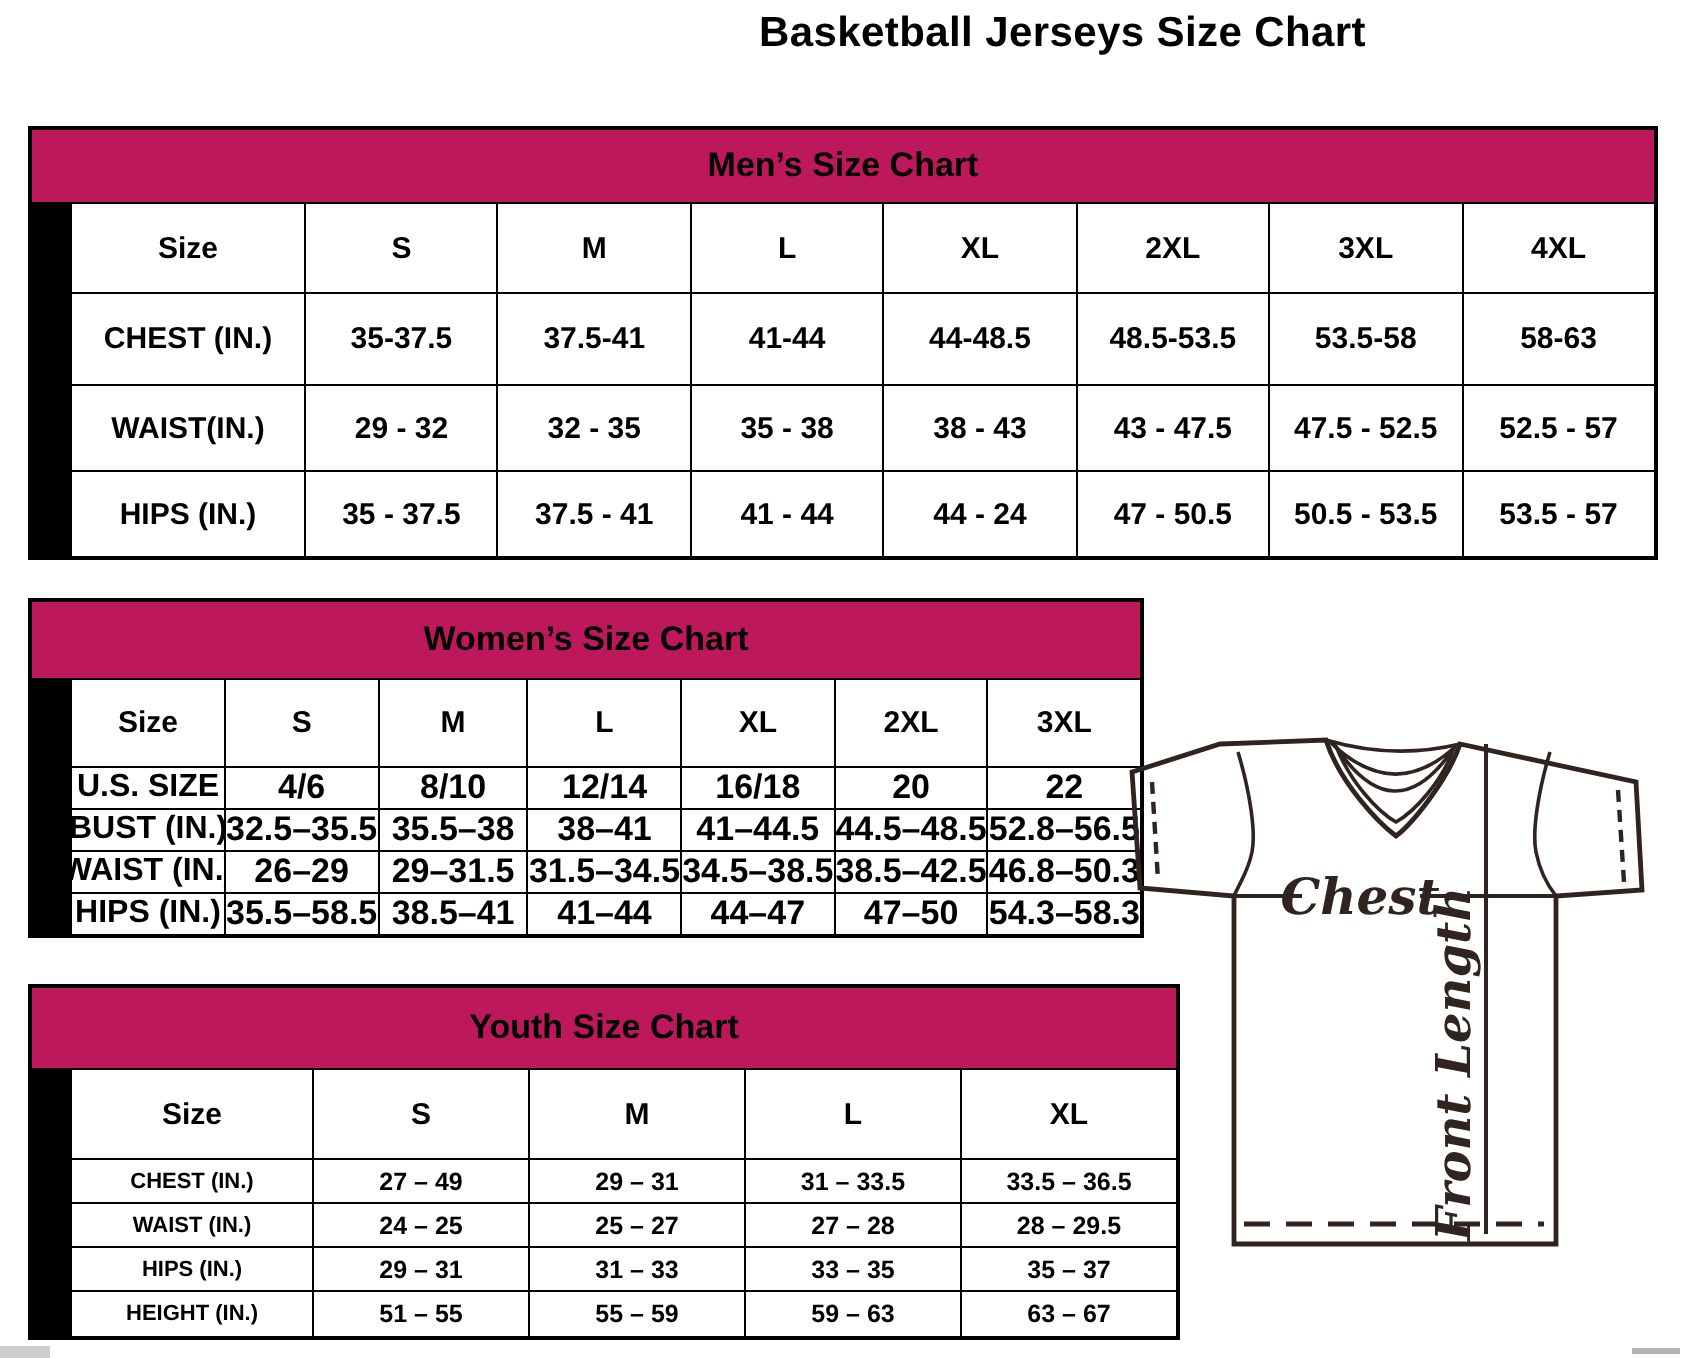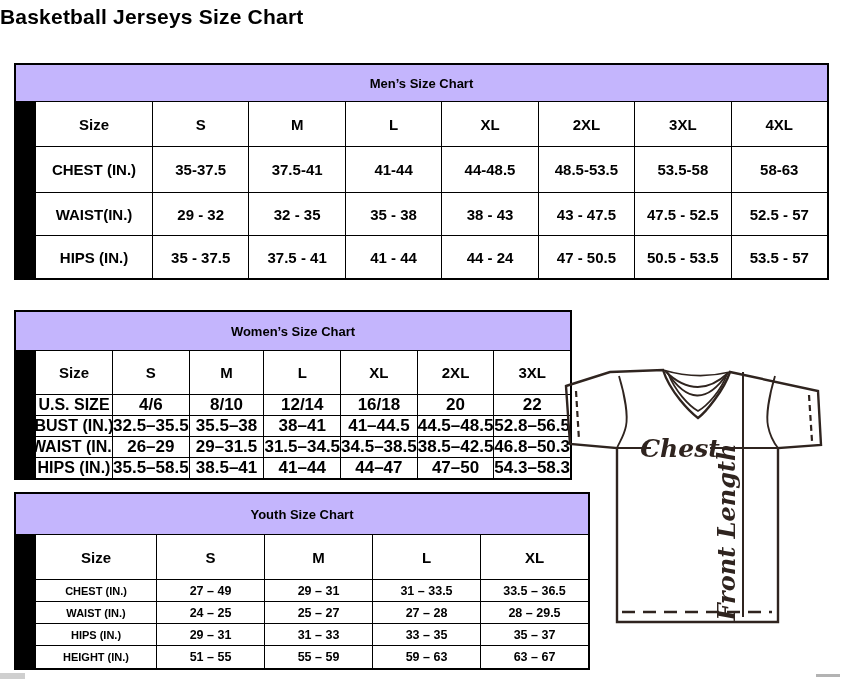--- a/index.html
+++ b/index.html
@@ -1,28 +1,28 @@
 <!DOCTYPE html>
 <html><head>
 <meta charset="utf-8">
 <style>
   html,body{margin:0;padding:0;background:#fff;}
   body{width:843px;height:679px;position:relative;font-family:"Liberation Sans",sans-serif;color:#000;overflow:hidden;}
-  .page-title{position:absolute;top:5px;left:0;width:683px;text-align:left;font-size:21px;font-weight:bold;letter-spacing:.2px;}
+  .page-title{position:absolute;top:5px;left:0;width:683px;text-align:right;font-size:21px;font-weight:bold;letter-spacing:.2px;}
   .tbl{position:absolute;border:2px solid #000;background:#000;box-sizing:border-box;}
-  .band{background:#c4b5fd;display:flex;align-items:center;justify-content:center;font-weight:bold;font-size:13px;border-bottom:1px solid #000;}
+  .band{background:#be185d;display:flex;align-items:center;justify-content:center;font-weight:bold;font-size:17px;border-bottom:1px solid #000;}
   .grid{display:grid;gap:1px;background:#000;padding-left:20px;}
   .cell{background:#fff;display:flex;align-items:center;justify-content:center;font-weight:bold;white-space:nowrap;}
   
   .mens{left:14px;top:63px;width:815px;}
   .mens .band{height:36px;}
   .mens .grid{grid-template-columns:116px repeat(7,1fr);grid-template-rows:44px 45px 42px 42px;}
   .mens .cell{font-size:15px;}
   
-  .womens{left:14px;top:310px;width:558px;}
+  .womens{left:14px;top:299px;width:558px;}
   .womens .band{height:38px;}
   .womens .grid{grid-template-columns:76px repeat(6,1fr);grid-template-rows:43px 20px 20px 20px 20px;}
   .womens .cell.hdr{font-size:15px;}
   .womens .cell.lbl{font-size:16px;}
   .womens .cell.val{font-size:17px;}
   
   .youth{left:14px;top:492px;width:576px;}
   .youth .band{height:40px;}
   .youth .grid{grid-template-columns:120px repeat(4,1fr);grid-template-rows:44px 21px 21px 21px 22px;}
   .youth .cell.hdr{font-size:15px;}

